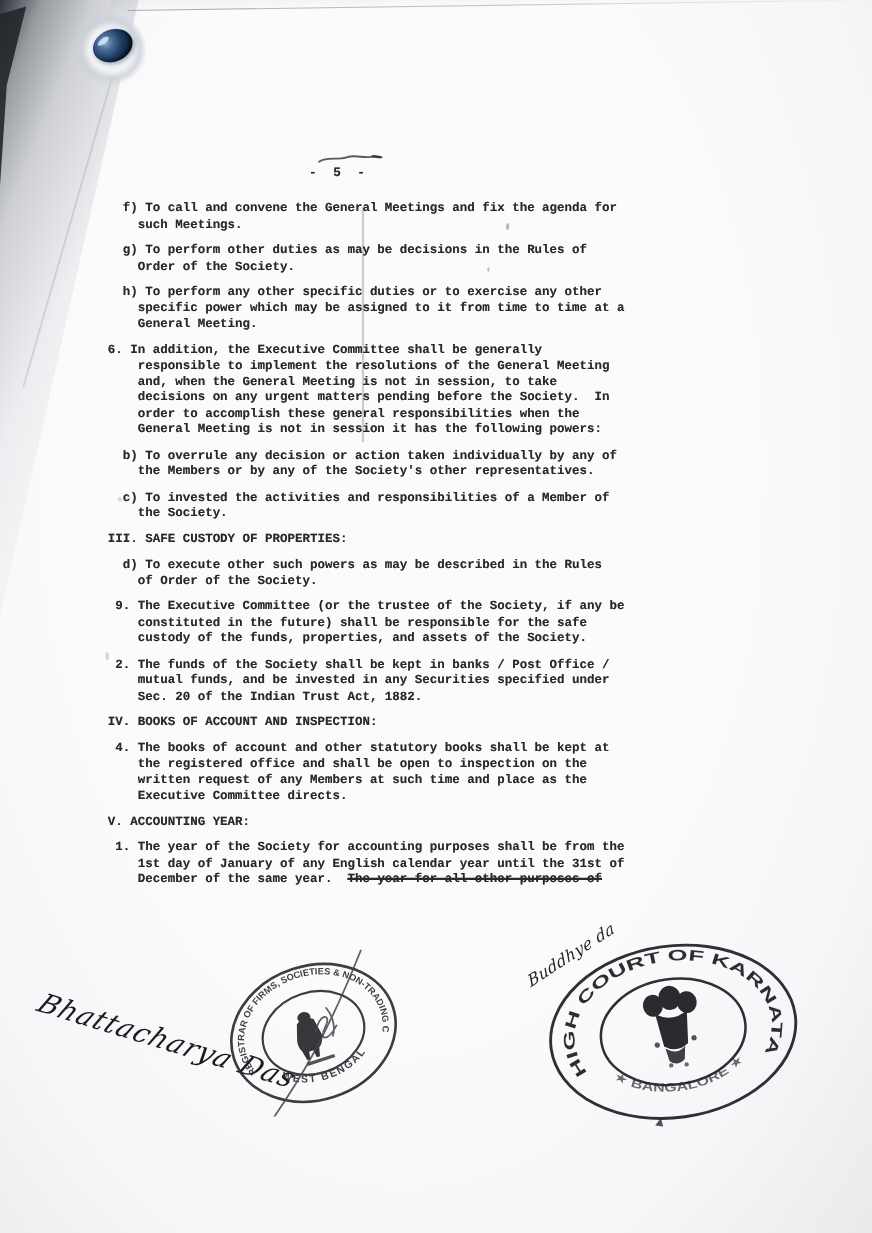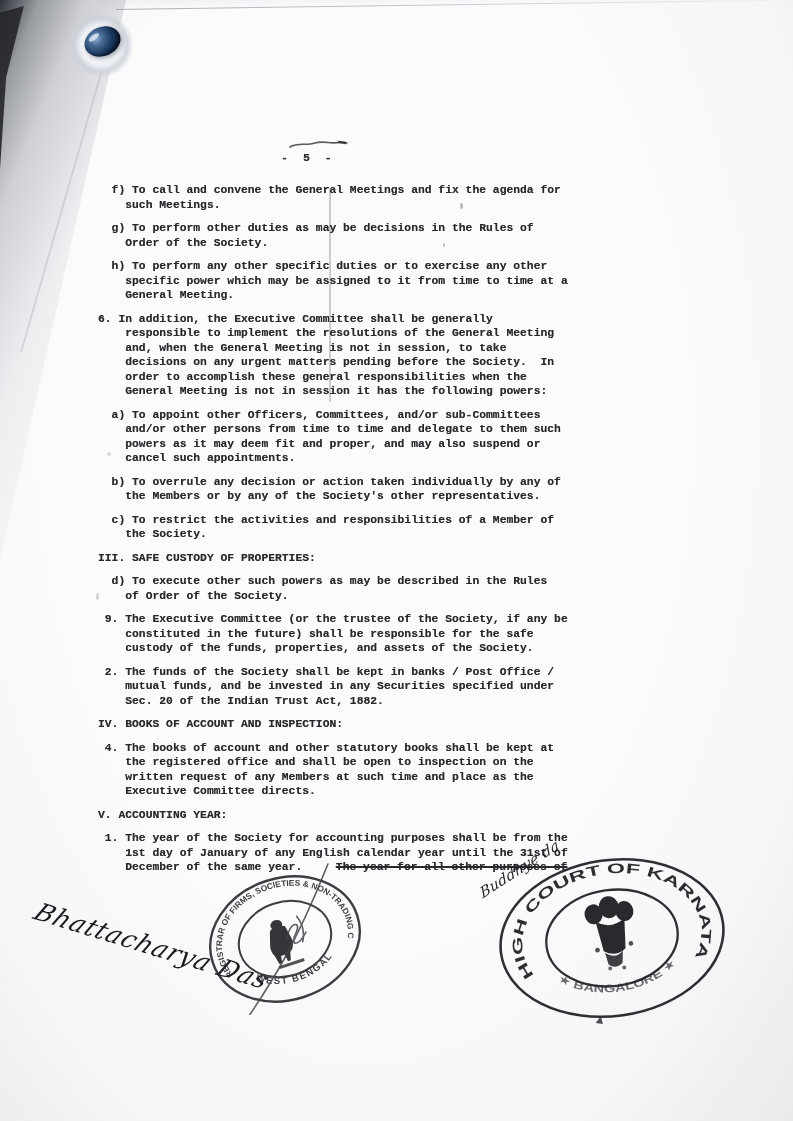--- a/index.html
+++ b/index.html
@@ -62,21 +62,21 @@
     font:700 11.6px/14px "Liberation Mono","DejaVu Sans Mono",monospace;
     letter-spacing:4px;color:#2b2b30;text-shadow:0 0 .5px rgba(20,20,25,.55);
   }
   .scribble{position:absolute;left:288px;top:139px;}
   .content{position:absolute;left:98px;top:183px;width:500px;}
   .para{
     white-space:pre;margin:0 0 9px 0;
     font:700 11.35px/14.5px "Liberation Mono","DejaVu Sans Mono",monospace;
     color:#28282d;text-shadow:0 0 .5px rgba(25,25,30,.5);
   }
-  .strike{text-decoration:line-through;text-decoration-thickness:1.7px;margin-left:20px;}
+  .strike{text-decoration:line-through;text-decoration-thickness:1.7px;}
   
   .stamp{position:absolute;}
   .stamp text{font-family:"Liberation Sans","DejaVu Sans",sans-serif;}
   .sig-left{
     position:absolute;left:44px;top:898px;width:240px;
     font-family:"DejaVu Serif","Liberation Serif",serif;font-style:italic;
     font-size:25px;color:#1a1a20;letter-spacing:1px;
     transform:rotate(17deg) skewX(-14deg);transform-origin:left top;
     white-space:nowrap;
   }
@@ -119,27 +119,23 @@
     Order of the Society.</div>
     <div class="para">  h) To perform any other specific duties or to exercise any other
     specific power which may be assigned to it from time to time at a
     General Meeting.</div>
     <div class="para">6. In addition, the Executive Committee shall be generally
     responsible to implement the resolutions of the General Meeting
     and, when the General Meeting is not in session, to take
     decisions on any urgent matters pending before the Society.  In
     order to accomplish these general responsibilities when the
     General Meeting is not in session it has the following powers:</div>
-    <div class="para">  a) To appoint other Officers, Committees, and/or sub-Committees
-    and/or other persons from time to time and delegate to them such
-    powers as it may deem fit and proper, and may also suspend or
-    cancel such appointments.</div>
     <div class="para">  b) To overrule any decision or action taken individually by any of
     the Members or by any of the Society's other representatives.</div>
-    <div class="para">  c) To restrict the activities and responsibilities of a Member of
+    <div class="para">  c) To invested the activities and responsibilities of a Member of
     the Society.</div>
     <div class="para">III. SAFE CUSTODY OF PROPERTIES:</div>
     <div class="para">  d) To execute other such powers as may be described in the Rules
     of Order of the Society.</div>
     <div class="para"> 9. The Executive Committee (or the trustee of the Society, if any be
     constituted in the future) shall be responsible for the safe
     custody of the funds, properties, and assets of the Society.</div>
     <div class="para"> 2. The funds of the Society shall be kept in banks / Post Office /
     mutual funds, and be invested in any Securities specified under
     Sec. 20 of the Indian Trust Act, 1882.</div>

